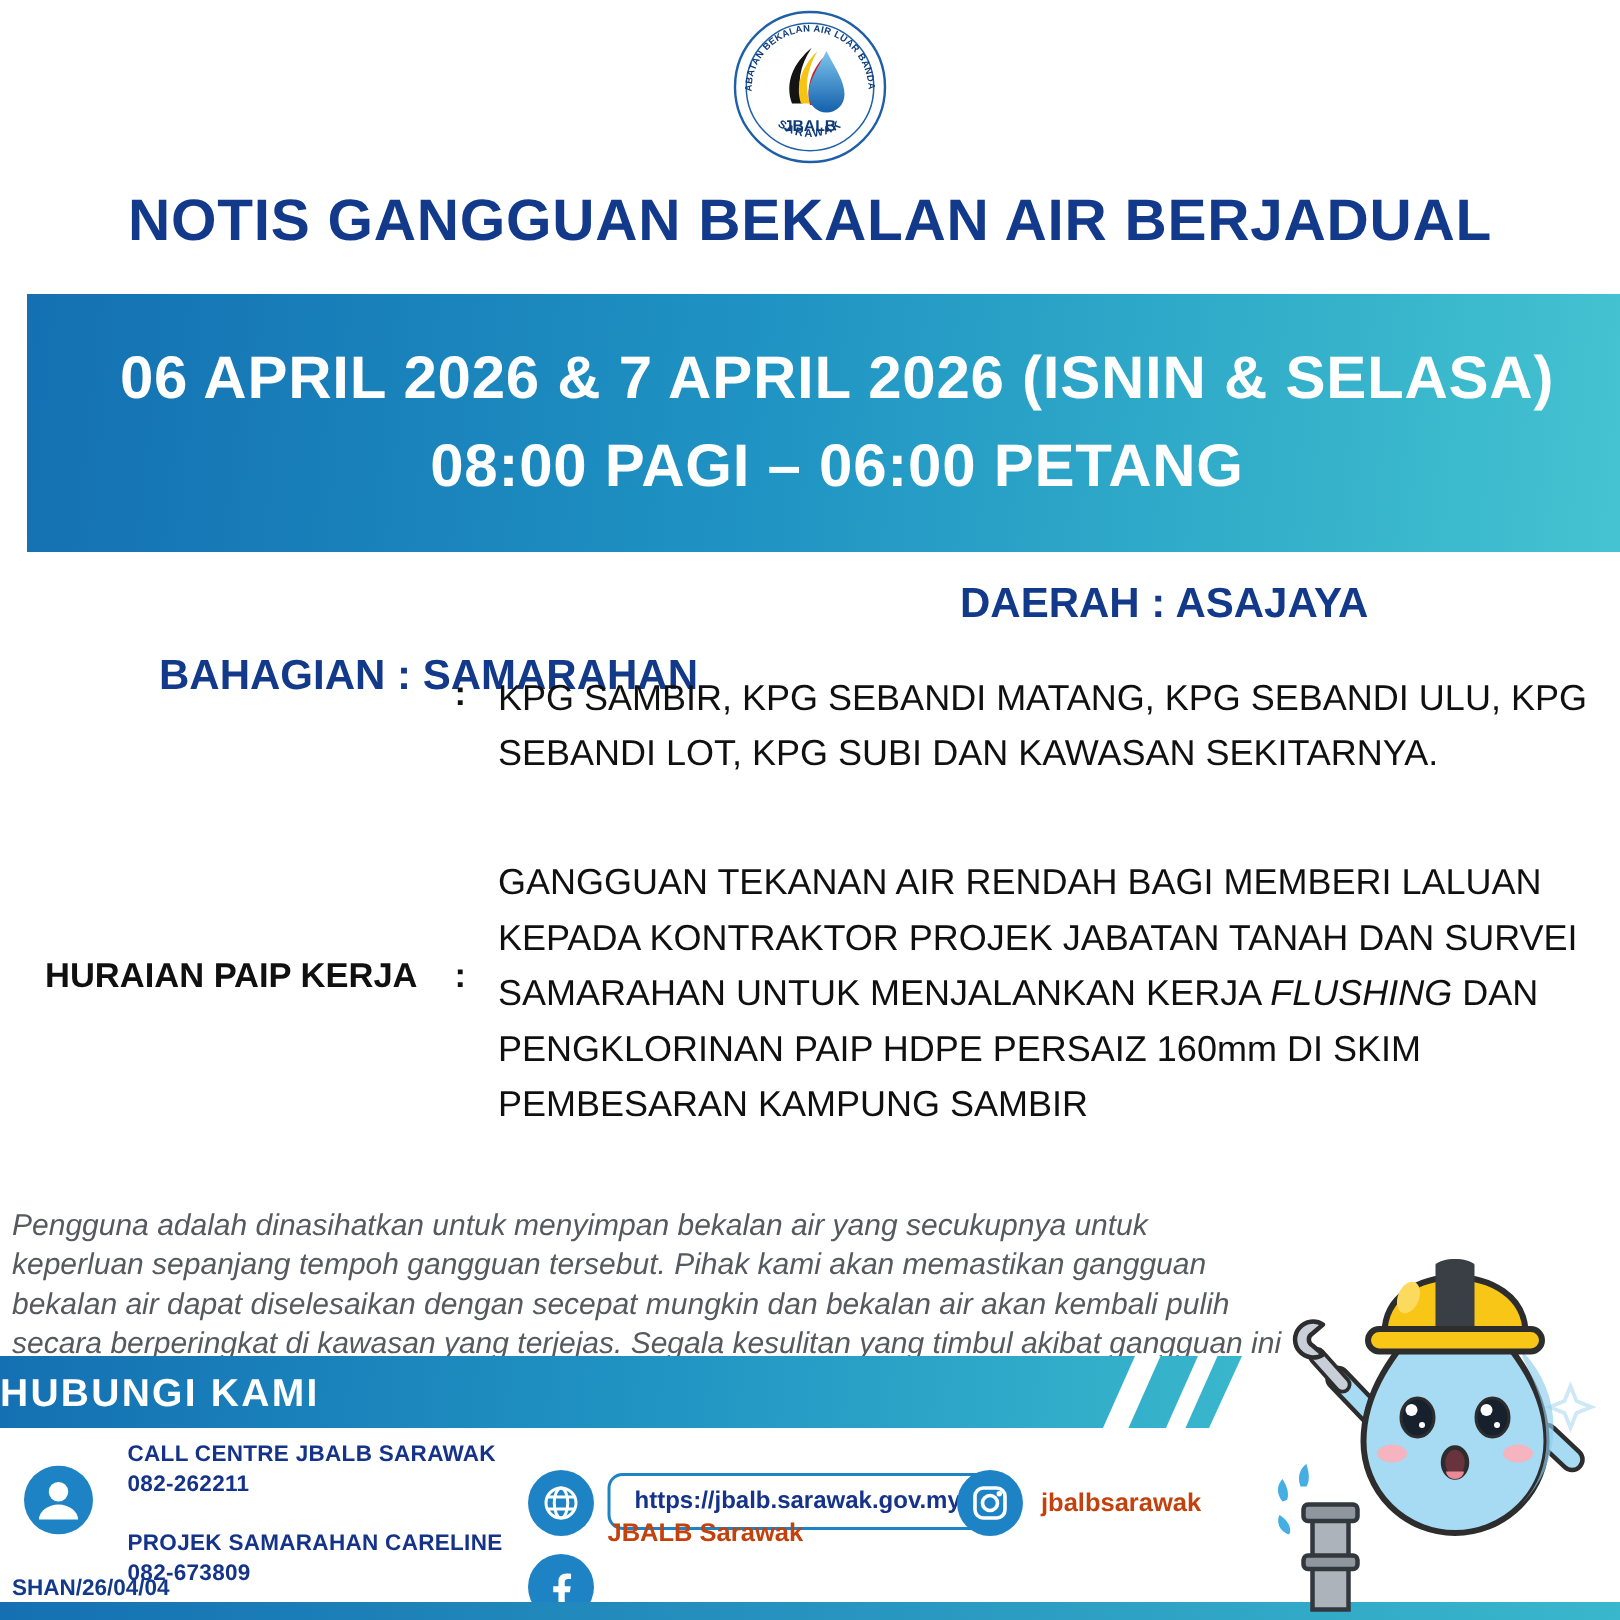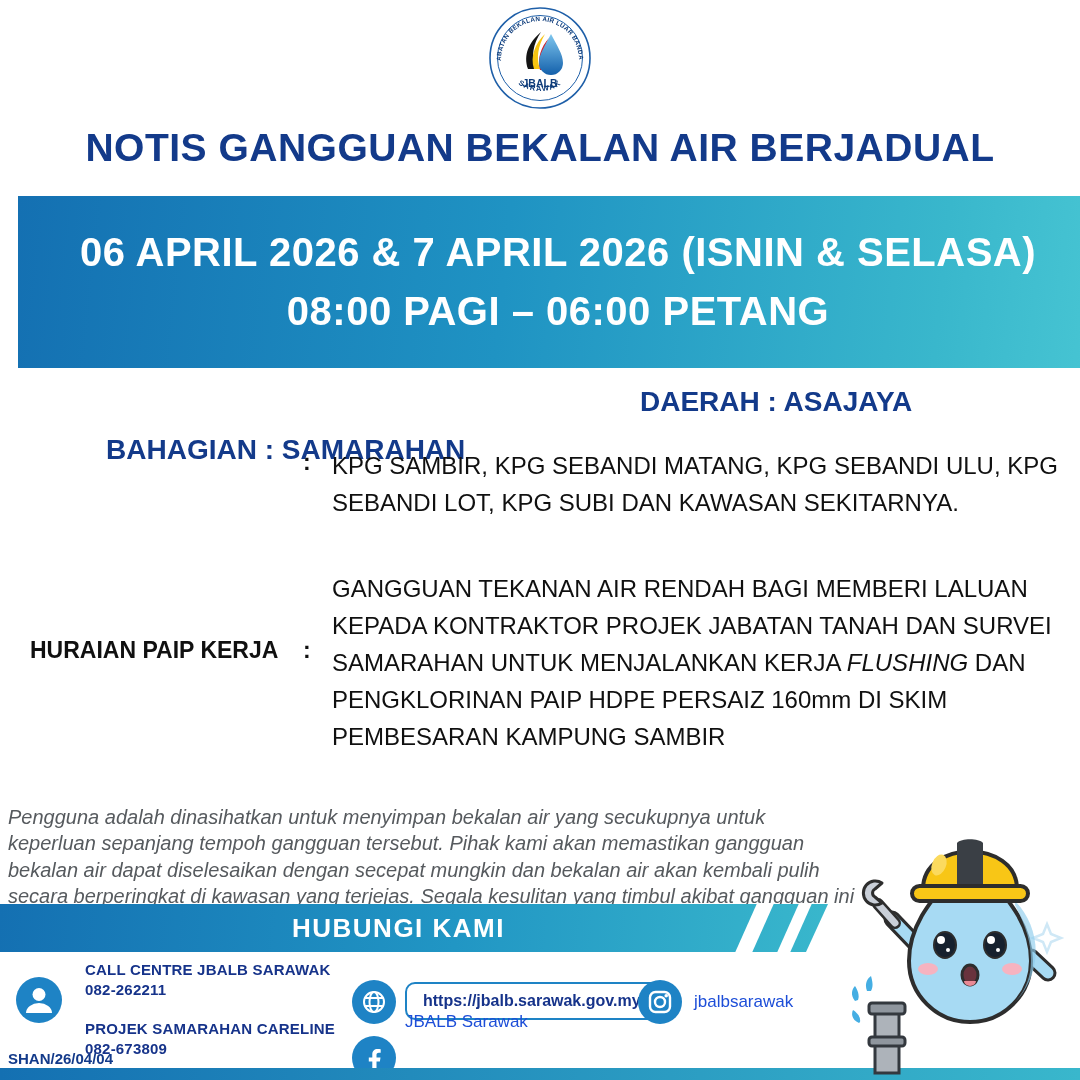--- a/index.html
+++ b/index.html
@@ -33,32 +33,32 @@
   .huraian-text  { top:570px; }
   .italic { font-style:italic; }
 
   .advisory { position:absolute; left:8px; top:804px; width:850px;
               font-size:20px; font-style:italic; color:#565a5e; line-height:1.32; }
 
   .hubungi-bar { position:absolute; left:0; top:904px; width:828px; height:48px;
                  background:linear-gradient(95deg,#1470b2,#2196c4 55%,#39b7cc);
                  clip-path:polygon(0 0,100% 0,calc(100% - 22px) 100%,0 100%);
                  display:flex; align-items:center; }
-  .hubungi-bar span { width:760px; text-align:center; color:#ffffff; font-weight:bold;
-                      font-size:26px; letter-spacing:1.5px;padding-left:37px; }
+  .hubungi-bar span { width:760px; color:#ffffff; font-weight:bold;
+                      font-size:26px; letter-spacing:1.5px; }
   .hb-cut { position:absolute; top:904px; height:48px; background:#ffffff; transform:skewX(-24deg); }
   .cut1 { left:746px; width:17px; }
   .cut2 { left:788px; width:13px; }
 
   .contact-label { position:absolute; font-size:15px; font-weight:bold; color:#16338a; letter-spacing:0.2px; }
   .icon-circle { position:absolute; }
   .website-box { position:absolute; left:405px; top:982px; height:38px; padding:0 16px;
                  border:2px solid #1e83c5; border-radius:10px; display:flex; align-items:center;
                  font-size:16px; font-weight:bold; color:#16338a; background:#ffffff; }
-  .handle-text { position:absolute; font-size:17px; font-weight:normal; color:#1d4ed8; }
+  .handle-text { position:absolute; font-size:17px; font-weight:bold; color:#c2410c; }
 
   .ref { position:absolute; left:8px; top:1050px; font-size:15px; font-weight:bold; color:#133a8a; }
 
   .bottom-bar { position:absolute; left:0; top:1068px; width:1080px; height:12px;
                 background:linear-gradient(90deg,#1470b2,#39b7cc); }
 
   .mascot { position:absolute; left:845px; top:793px; width:235px; height:287px; z-index:5; }
 </style>
 </head>
 <body>

